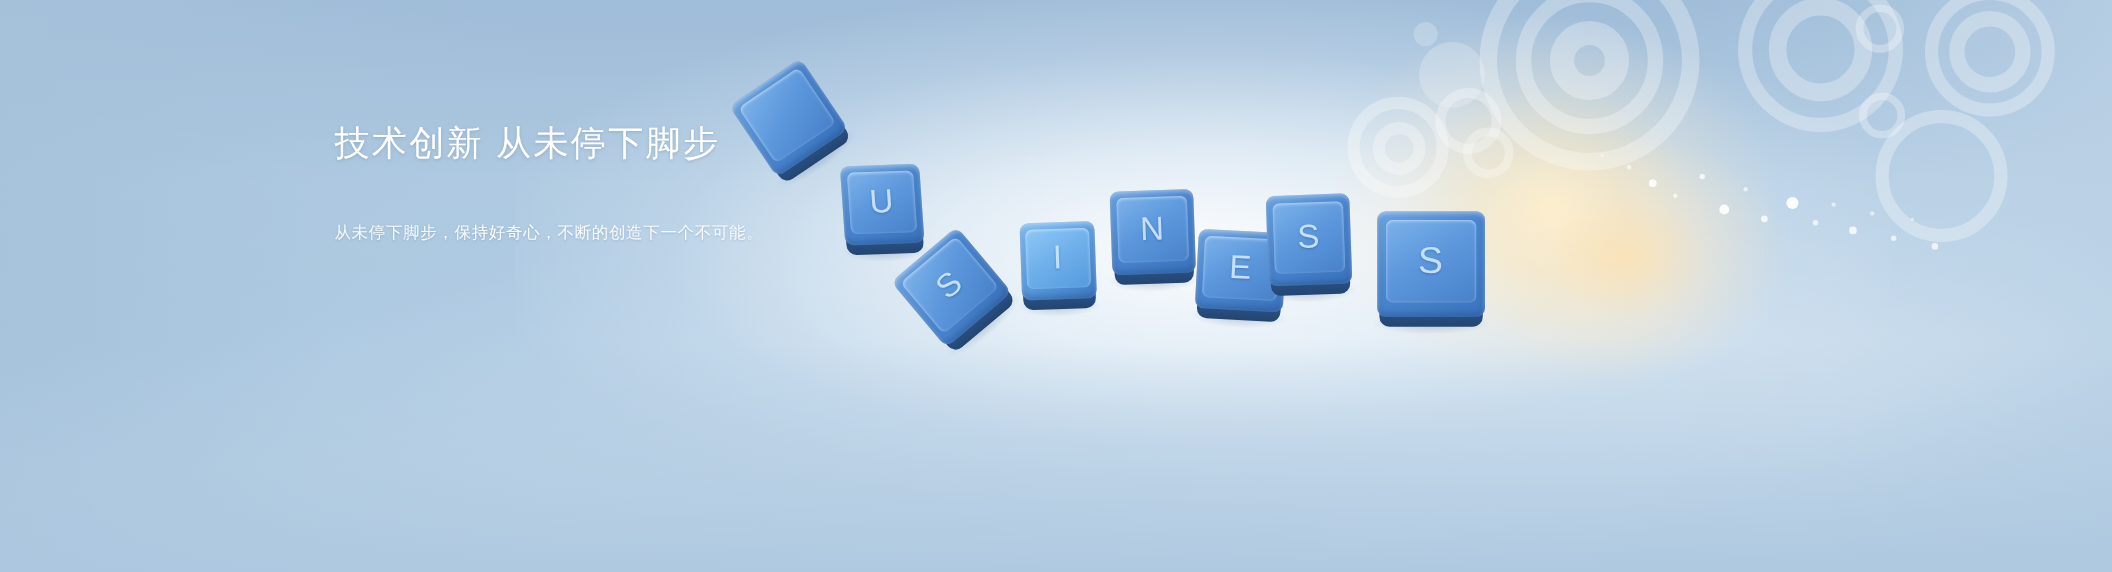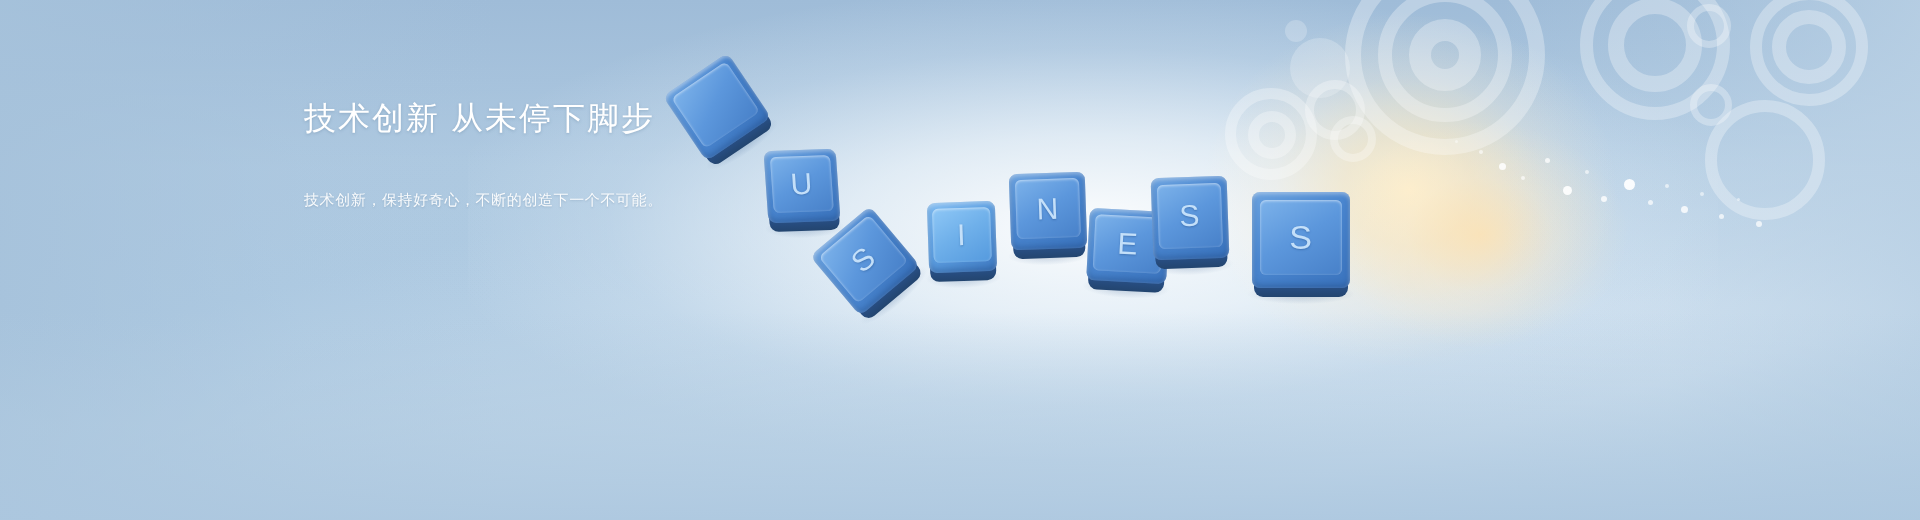--- a/index.html
+++ b/index.html
@@ -67,21 +67,21 @@
 
   
   .sparks{ position:absolute; inset:0; }
   .spark{
     position:absolute; border-radius:50%;
     background:#ffffff;
   }
 
   
   .text-block{
-    position:absolute; left:304px; top:96px; width:700px;
+    position:absolute; left:304px; top:108px; width:700px;
     z-index:6;
   }
   .headline{
     font-size:32px; line-height:44px;
     color:#ffffff; font-weight:400;
     letter-spacing:2px; white-space:nowrap;
     text-shadow:0 1px 3px rgba(90,120,150,0.35);
   }
   .subcopy{
     margin-top:45px;
@@ -183,21 +183,21 @@
     <div class="spark" style="left:1719px;top:214px;width:5px;height:5px;opacity:.7;"></div>
     <div class="spark" style="left:1737px;top:198px;width:3px;height:3px;opacity:.5;"></div>
     <div class="spark" style="left:1756px;top:221px;width:6px;height:6px;opacity:.72;"></div>
     <div class="spark" style="left:1479px;top:150px;width:4px;height:4px;opacity:.6;"></div>
     <div class="spark" style="left:1455px;top:140px;width:3px;height:3px;opacity:.45;"></div>
   </div>
 
   <div class="text-block">
     <div class="headline">技术创新  从未停下脚步</div>
     <div class="subcopy">
-      <div>技术创新，保持好奇心，不断的创造下一个不可能。</div>
+      <div>从未停下脚步，保持好奇心，不断的创造下一个不可能。</div>
     </div>
   </div>
 
   <div class="keys">
 
     <div class="key" style="left:678px;top:68px;width:78px;height:78px;transform:rotate(-34deg);">
       <div class="cap">
         <div class="face">
           <span class="glyph"></span>
         </div>

